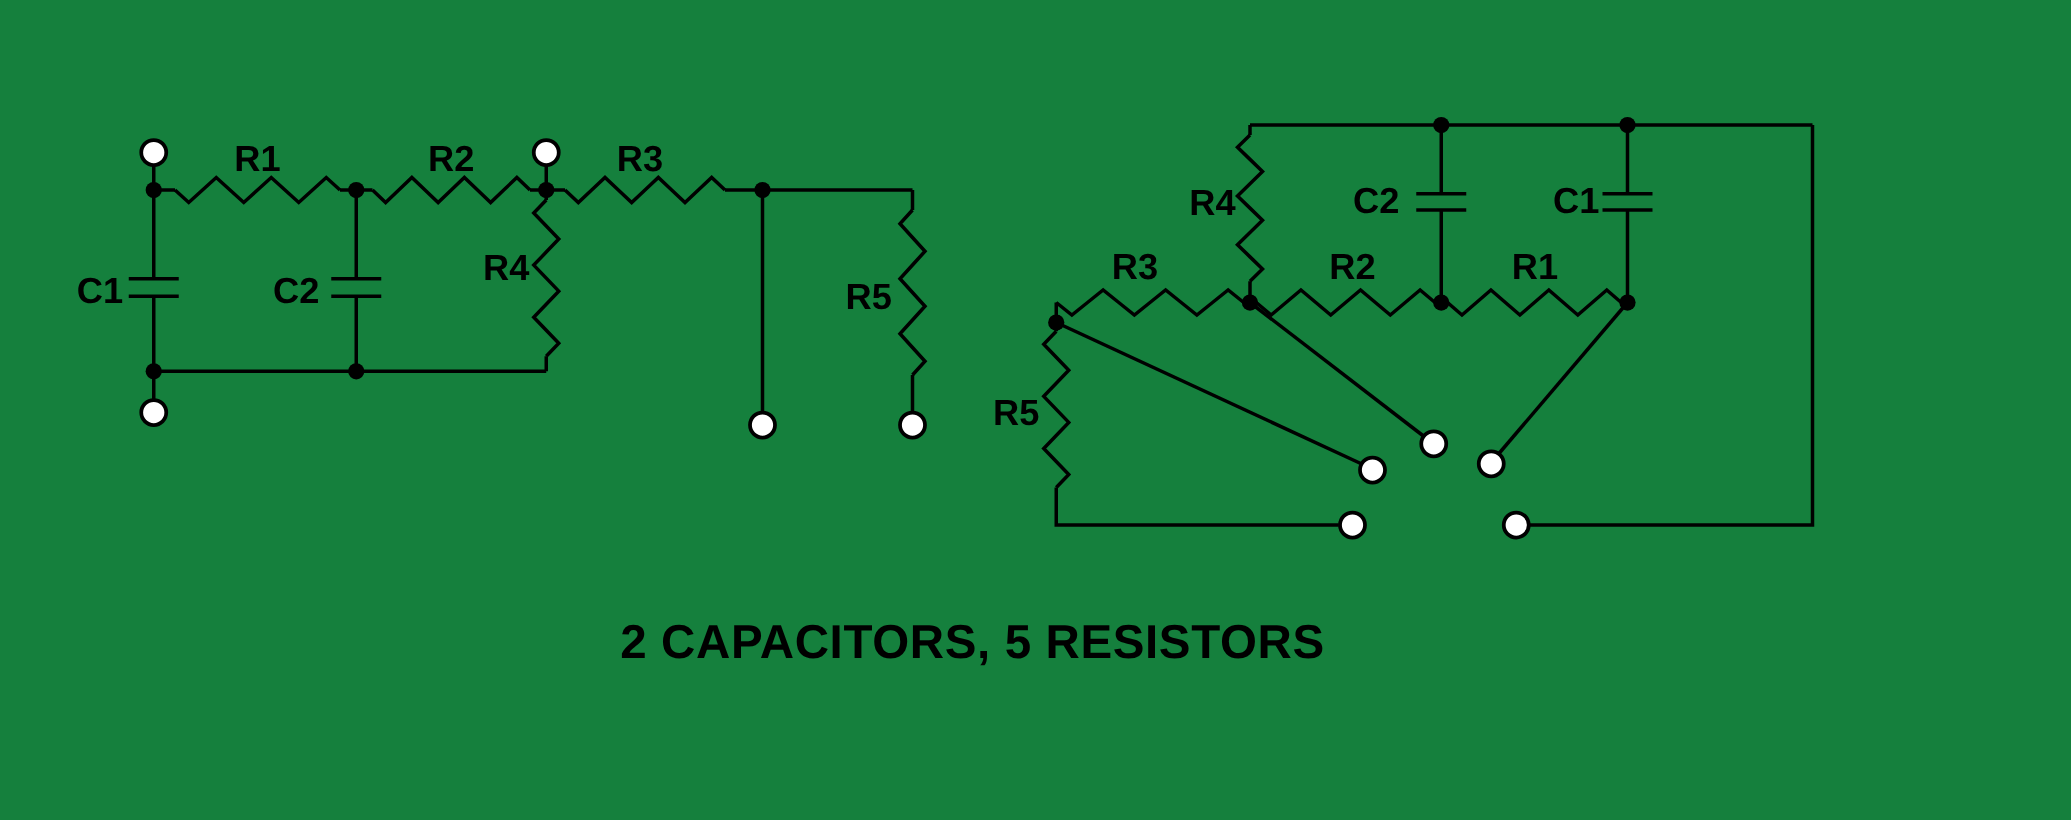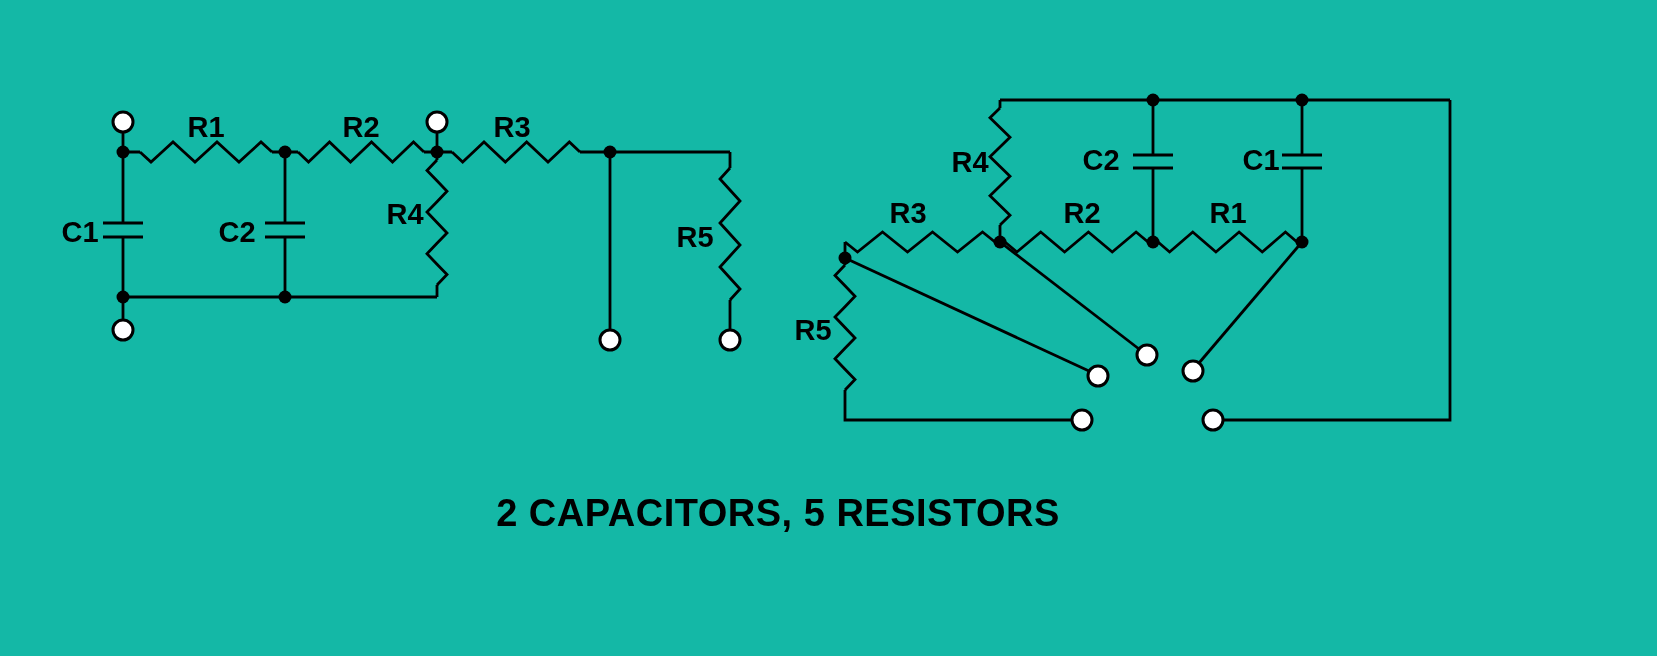--- a/index.html
+++ b/index.html
@@ -1,16 +1,16 @@
 <!DOCTYPE html>
 <html><head>
 <meta charset="utf-8">
 <style>
   html,body{margin:0;padding:0;background:#ffffff;}
-  .canvas{position:relative;width:1657px;height:656px;background:#14b8a6;overflow:hidden;}
+  .canvas{position:relative;width:1657px;height:656px;background:#15803d;overflow:hidden;}
   svg{display:block;}
   .w{fill:none;stroke:#000;stroke-width:2.8;stroke-linecap:butt;stroke-linejoin:miter;}
   .zig{fill:none;stroke:#000;stroke-width:2.8;stroke-linejoin:miter;}
   .dot{fill:#000;stroke:none;}
   .term{fill:#fff;stroke:#000;stroke-width:3;}
   text{font-family:"Liberation Sans","DejaVu Sans",sans-serif;font-weight:bold;font-size:29px;fill:#000;text-anchor:middle;}
   .title{font-size:38px;letter-spacing:0.5px;}
 </style>
 </head>
 <body>

